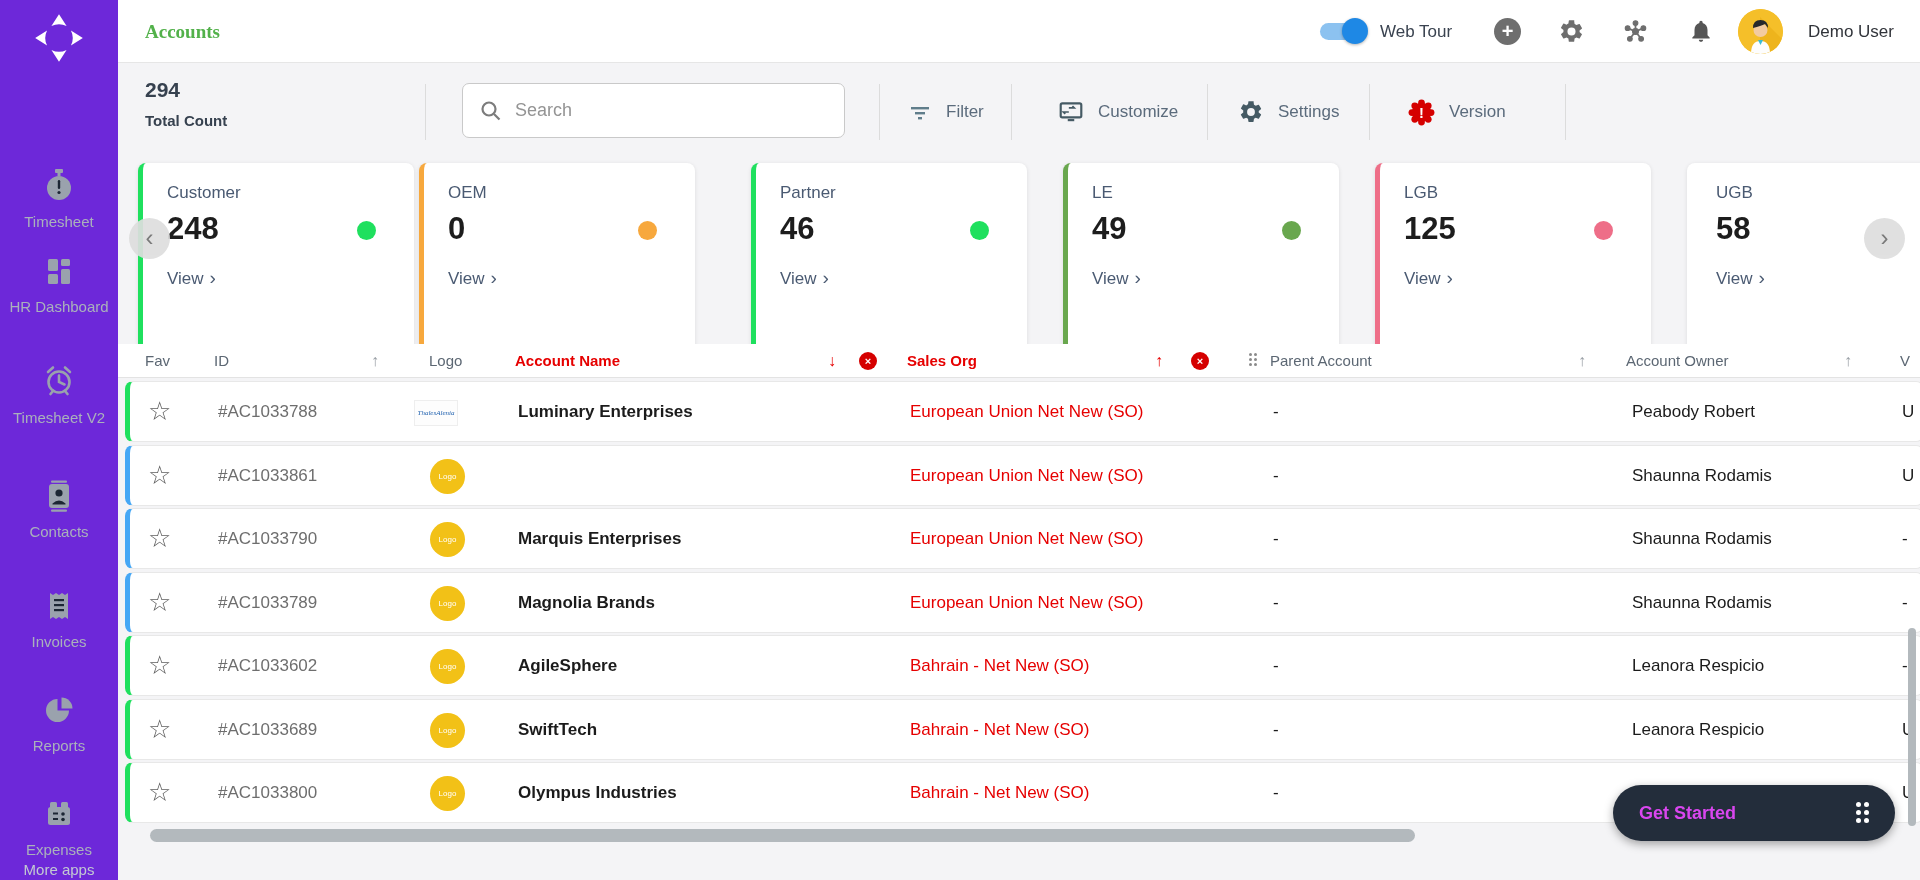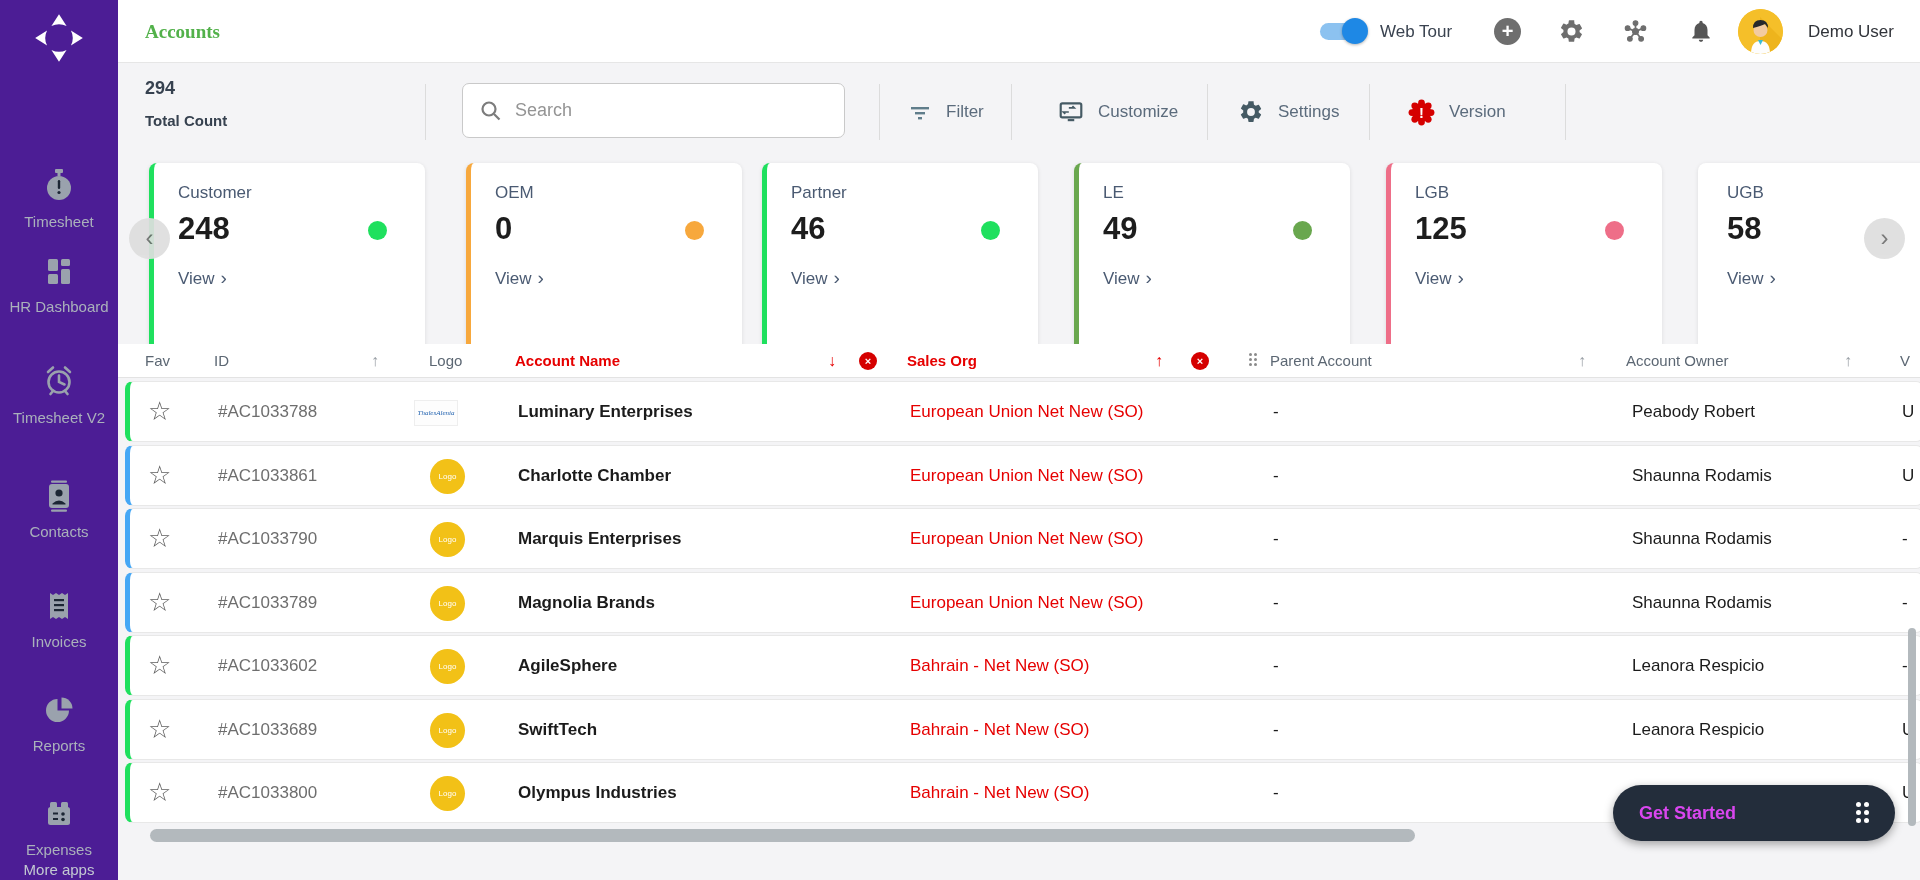--- a/index.html
+++ b/index.html
@@ -1,50 +1,50 @@
 <!DOCTYPE html>
 <html><head>
 <meta charset="utf-8">
 <style>
   * { margin:0; padding:0; box-sizing:border-box; }
   html,body { width:1920px; height:880px; }
   body { font-family:"Liberation Sans","DejaVu Sans",sans-serif; background:#f4f4f6; overflow:hidden; }
   #root { position:relative; width:1920px; height:880px; background:#f4f4f6; overflow:hidden; }
 
   
-  .sidebar { position:absolute; left:0; top:0; width:118px; height:880px; background:#4c1d95; z-index:40; }
+  .sidebar { position:absolute; left:0; top:0; width:118px; height:880px; background:#6d28d9; z-index:40; }
   .side-logo { position:absolute; top:12px; left:0; width:118px; text-align:center; }
   .nav-item { position:absolute; left:0; width:118px; text-align:center; color:#aab1bb; font-size:15px; cursor:pointer; }
   .nav-item svg { display:block; margin:0 auto 8px auto; }
   .nav-label { display:block; line-height:20px; padding:0 6px; }
   .more-apps { position:absolute; bottom:2px; left:0; width:118px; text-align:center; color:#c3c9d2; font-size:15px; }
 
   
   .header { position:absolute; left:118px; top:0; width:1802px; height:63px; background:#fff; border-bottom:1px solid #e6e6e6; z-index:10; }
   .page-title { position:absolute; left:27px; top:0; line-height:63px; font-size:19px; font-weight:bold; color:#52b14a;font-family:Liberation Serif, serif; }
   .toggle { position:absolute; left:1202px; top:23px; width:42px; height:17px; background:#8cc2f0; border-radius:9px; cursor:pointer; }
   .toggle .knob { position:absolute; right:-6px; top:-5px; width:26px; height:26px; border-radius:50%; background:#1e88e5; box-shadow:0 1px 3px rgba(0,0,0,.3); }
   .webtour { position:absolute; left:1262px; top:0; line-height:63px; font-size:17px; color:#3a4350; }
   .hicon { position:absolute; top:18px; width:27px; height:27px; cursor:pointer; }
   .plus-circle { background:#6e6e6e; border-radius:50%; color:#fff; font-size:20px; font-weight:bold; text-align:center; line-height:26px; }
   .avatar { position:absolute; left:1620px; top:9px; width:45px; height:45px; border-radius:50%; background:#f5bf29; overflow:hidden; cursor:pointer; }
   .username { position:absolute; left:1690px; top:0; line-height:63px; font-size:17px; color:#31343a; white-space:nowrap; }
 
   
   .toolbar { position:absolute; left:118px; top:64px; width:1802px; height:96px; }
-  .total-num { position:absolute; left:27px; top:14px; font-size:18px; font-weight:bold; color:#36414f; }
+  .total-num { position:absolute; left:27px; top:14px; font-size:21px; font-weight:bold; color:#36414f; }
   .total-lbl { position:absolute; left:27px; top:48px; font-size:15px; font-weight:bold; color:#36414f; }
   .vdiv { position:absolute; top:20px; width:1px; height:56px; background:#dcdcdc; }
   .search-box { position:absolute; left:344px; top:19px; width:383px; height:55px; background:#fff; border:1px solid #c9c9c9; border-radius:7px; }
   .search-box svg { position:absolute; left:16px; top:15px; }
   .search-box input { position:absolute; left:52px; top:1px; width:320px; height:51px; border:none; outline:none; font-size:18px; color:#444; background:transparent; font-family:inherit; }
   .search-box input::placeholder { color:#949494; }
   .tool-btn { position:absolute; top:0; height:96px; display:flex; align-items:center; gap:14px; cursor:pointer; font-size:17px; color:#5b6b7c; }
   
-  .card { position:absolute; top:163px; width:276px; height:189px; background:#fff; border-radius:8px; box-shadow:0 1px 4px rgba(0,0,0,.10); border-left:5px solid transparent; cursor:pointer;margin-left:11px; }
+  .card { position:absolute; top:163px; width:276px; height:189px; background:#fff; border-radius:8px; box-shadow:0 1px 4px rgba(0,0,0,.10); border-left:5px solid transparent; cursor:pointer; }
   .card-title { position:absolute; left:24px; top:20px; font-size:17px; color:#4a5a72; }
   .card-count { position:absolute; left:24px; top:48px; font-size:31px; font-weight:bold; color:#1d1d1d; }
   .card-dot { position:absolute; right:38px; top:58px; width:19px; height:19px; border-radius:50%; background:transparent; }
   .card-view { position:absolute; left:24px; top:104px; font-size:17px; color:#4a5a72; cursor:pointer; }
   .card-view .chev { margin-left:6px; font-size:19px; }
   .nav-circle { position:absolute; width:41px; height:41px; border-radius:50%; background:#dedede; opacity:.92; text-align:center; line-height:39px; font-size:24px; color:#6f6f6f; cursor:pointer; z-index:15; }
 
   
   .thead { position:absolute; left:118px; top:344px; width:1802px; height:34px; background:#fff; border-bottom:1px solid #e3e3e3; font-size:15px; color:#5c6773; }
   .th { position:absolute; top:0; line-height:34px; white-space:nowrap; cursor:pointer; }
@@ -281,21 +281,21 @@
 
     <div class="vdiv" style="left:1447px"></div>
   </div>
 
   <div class="card" style="left: 138px; border-left-color: rgb(31, 224, 94);">
     <div class="card-title">Customer</div>
     <div class="card-count">248</div>
     <div class="card-dot" style="background: rgb(31, 224, 94);"></div>
     <div class="card-view"><span>View</span><span class="chev">›</span></div>
   </div>
-  <div class="card" style="left: 455px; border-left-color: rgb(247, 168, 61); text-align: center;">
+  <div class="card" style="left: 419px; border-left-color: rgb(247, 168, 61); text-align: center;">
     <div class="card-title">OEM</div>
     <div class="card-count">0</div>
     <div class="card-dot" style="background: rgb(247, 168, 61);"></div>
     <div class="card-view"><span>View</span><span class="chev">›</span></div>
   </div>
   <div class="card" style="left: 751px; border-left-color: rgb(31, 224, 94);">
     <div class="card-title">Partner</div>
     <div class="card-count">46</div>
     <div class="card-dot" style="background: rgb(31, 224, 94);"></div>
     <div class="card-view"><span>View</span><span class="chev">›</span></div>
@@ -356,21 +356,20 @@
     <div class="cell red" style="left:780px">European Union Net New (SO)</div>
     <div class="cell" style="left:1143px">-</div>
     <div class="cell" style="left:1502px">Peabody Robert</div>
     <div class="cell" style="left:1772px">U</div>
   </div>
 
   <div class="trow" style="top: 445px; border-left-color: rgb(69, 167, 245);">
     <div class="cell star" style="left:18px">☆</div>
     <div class="cell gid" style="left:88px">#AC1033861</div>
     <div class="logo-badge" style="left:300px">Logo</div>
-    <div class="cell name" style="left:388px">Charlotte Chamber</div>
     <div class="cell red" style="left:780px">European Union Net New (SO)</div>
     <div class="cell" style="left:1143px">-</div>
     <div class="cell" style="left:1502px">Shaunna Rodamis</div>
     <div class="cell" style="left:1772px">U</div>
   </div>
 
   <div class="trow" style="top: 508px; border-left-color: rgb(69, 167, 245);">
     <div class="cell star" style="left:18px">☆</div>
     <div class="cell gid" style="left:88px">#AC1033790</div>
     <div class="logo-badge" style="left:300px">Logo</div>

